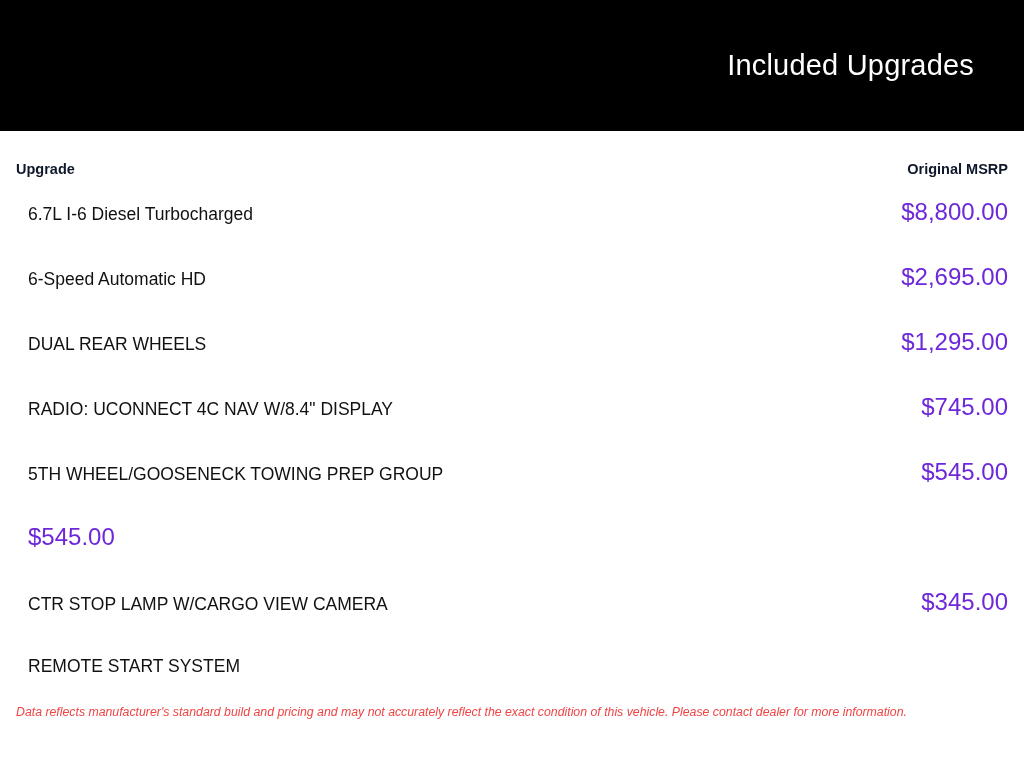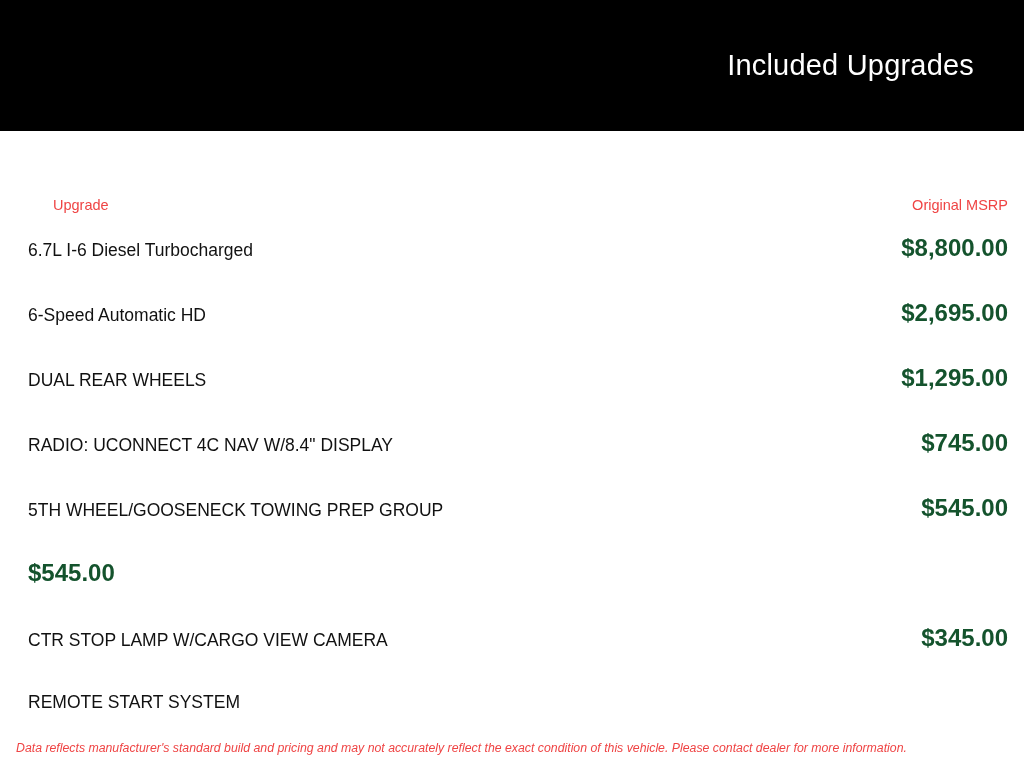--- a/index.html
+++ b/index.html
@@ -13,21 +13,20 @@
     font-family: "Liberation Sans", sans-serif;
     color: #111111;
     overflow: hidden;
   }
   .page {
     width: 1024px;
     height: 768px;
     display: flex;
     flex-direction: column;
     box-sizing: border-box;
-    gap: 36px;
   }
   .header {
     background: #000000;
     height: 131px;
     flex: 0 0 131px;
     display: flex;
     align-items: center;
     justify-content: flex-end;
     box-sizing: border-box;
     padding-right: 50px;
@@ -48,23 +47,22 @@
   }
   .col-head {
     display: flex;
     justify-content: space-between;
     align-items: baseline;
     margin-top: 30px;
     margin-bottom: 2px;
   }
   .col-head span {
     font-size: 14.5px;
-    color: #ef4444;
-    font-weight: 400;
-    margin-left: 37px;
+    color: #0f172a;
+    font-weight: 700;
   }
   .rows {
     display: flex;
     flex-direction: column;
     margin-left: 12px;
   }
   .row {
     display: flex;
     justify-content: space-between;
     align-items: baseline;
@@ -72,22 +70,22 @@
     line-height: 65px;
   }
   .row-label {
     font-size: 17.5px;
     font-weight: 400;
     color: #111111;
     white-space: nowrap;
   }
   .row-price {
     font-size: 24px;
-    font-weight: bold;
-    color: #14532d;
+    font-weight: normal;
+    color: #6d28d9;
     white-space: nowrap;
   }
   .footnote {
     margin-top: 6px;
     font-size: 12.3px;
     font-style: italic;
     font-weight: normal;
     color: #ef4444;
     line-height: 1.3;
   }

